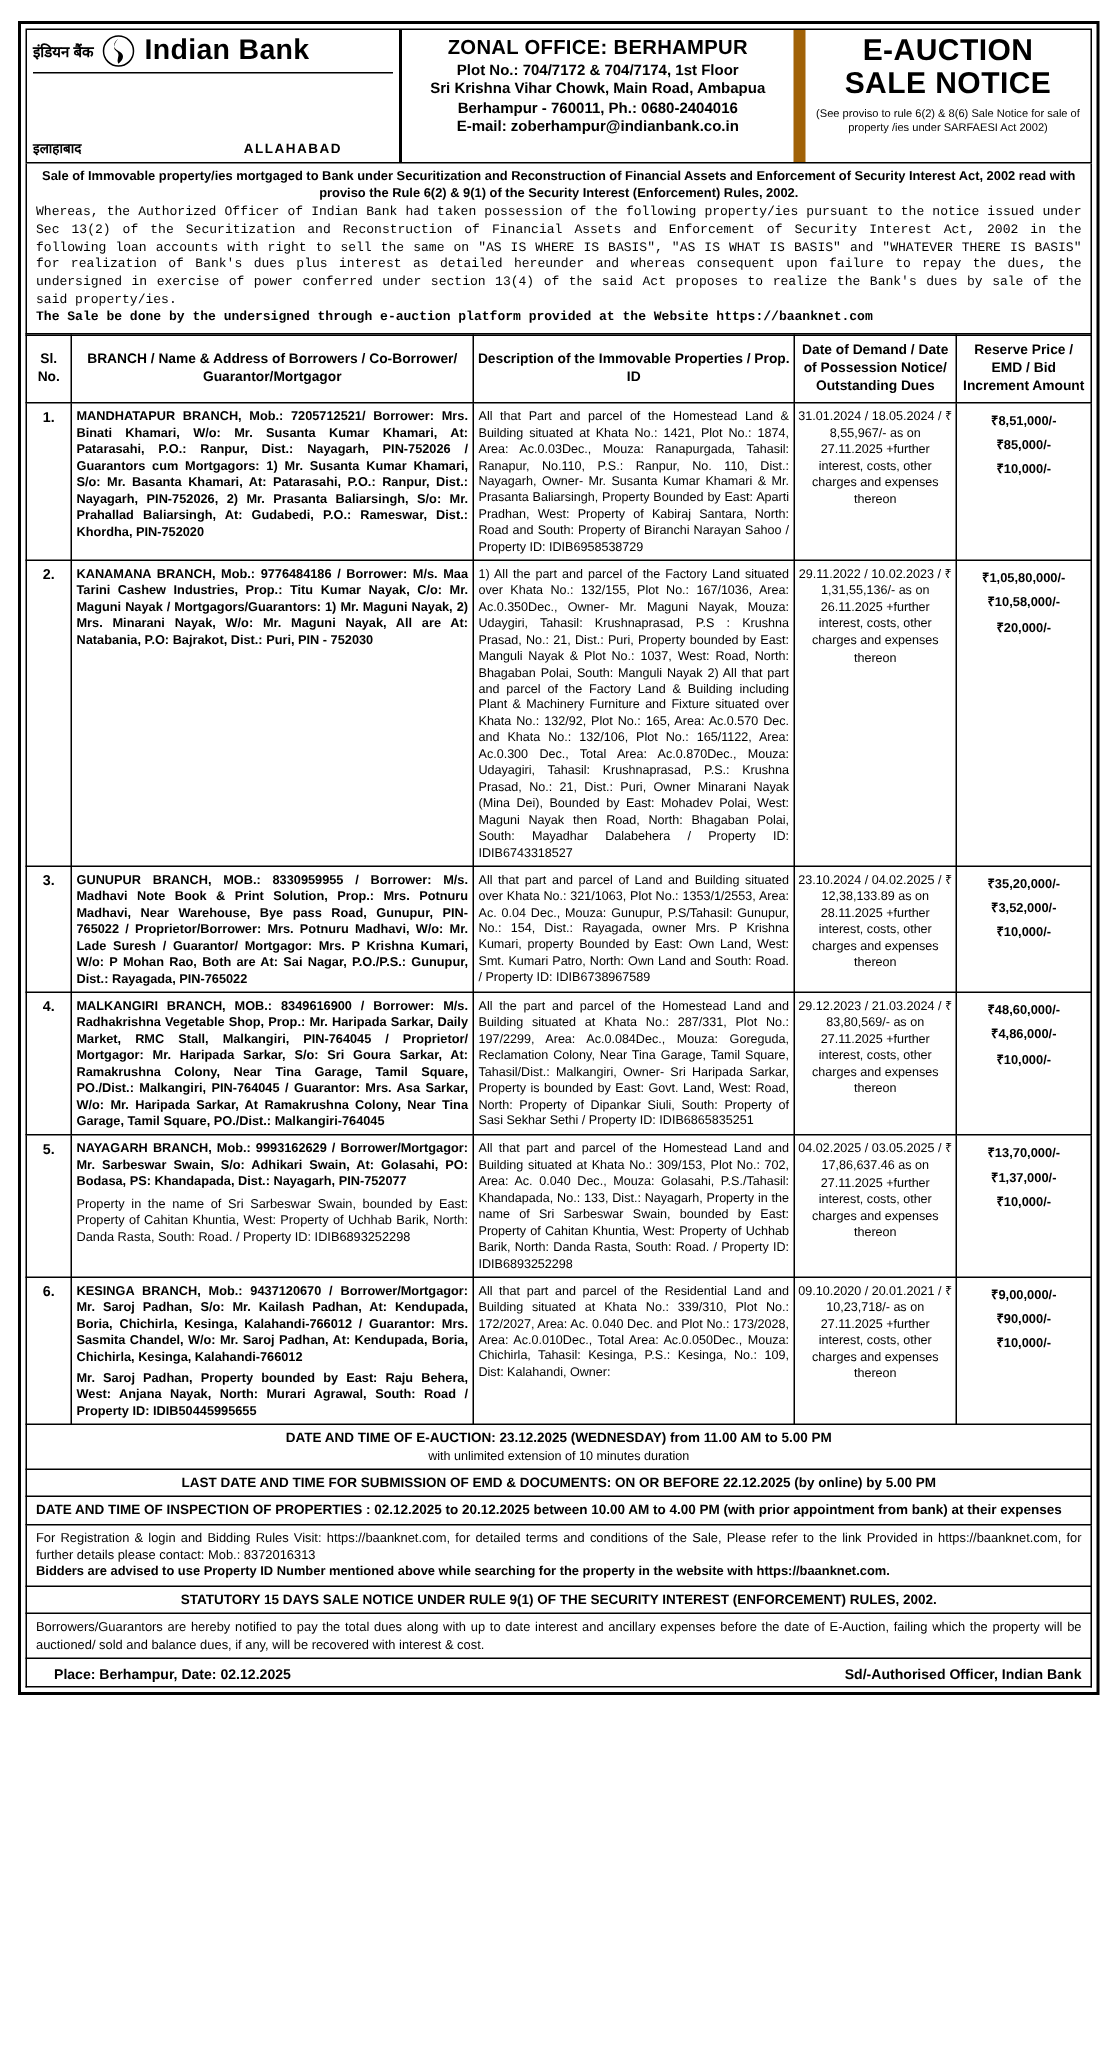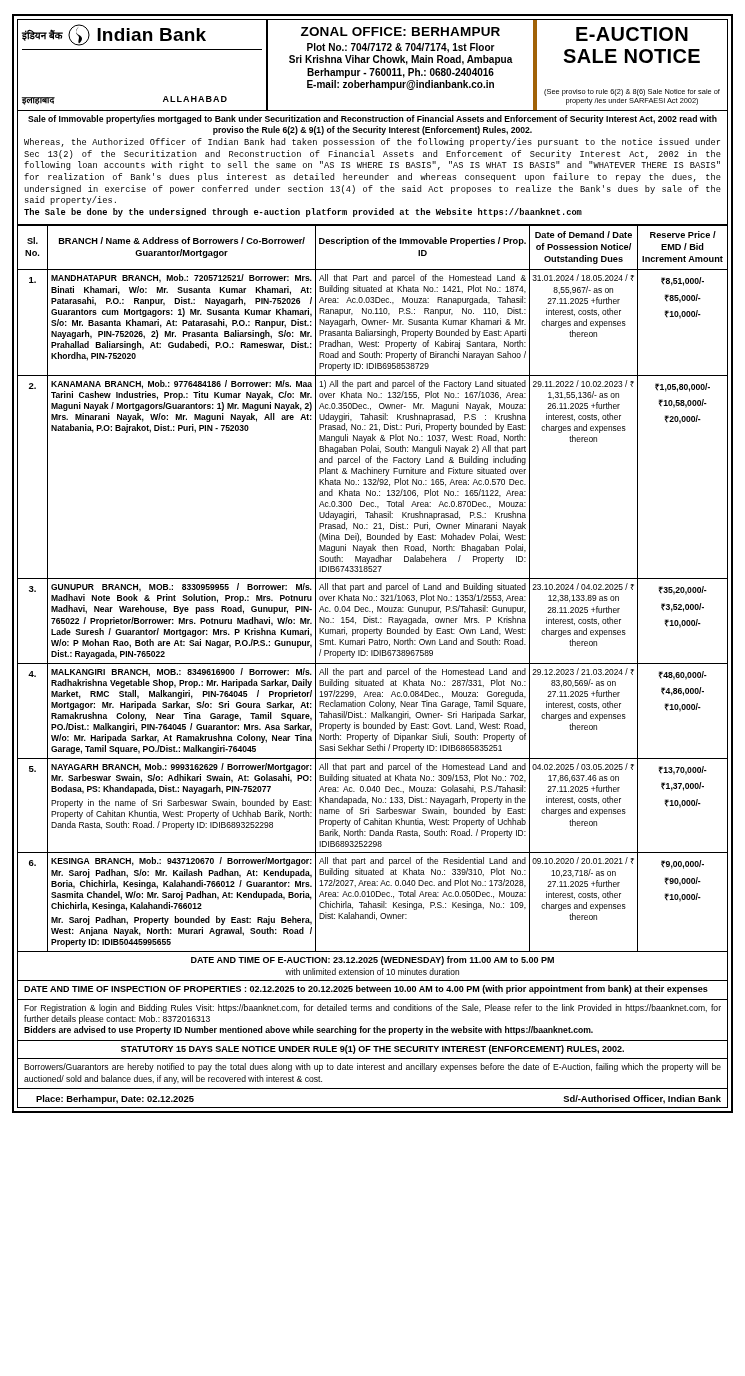--- a/index.html
+++ b/index.html
@@ -55,21 +55,21 @@
     align-items:center;
     justify-content:space-between;
     padding-top:3px;
     font-size:9px;
     font-weight:bold;
   }
   .logo-row2 .alh-hindi { font-size:9px; }
   .logo-row2 .alh-eng { font-size:9px; letter-spacing:1px; padding-right:34px;}
   .hdr-mid {
     flex:1;
-    border-right:4px solid #a16207;
+    border-right:8px solid #a16207;
     padding:4px 6px 4px 6px;
     text-align:center;
     line-height:1.25;
   }
   .hdr-mid .zo {
     font-size:13.5px;
     font-weight:bold;
     letter-spacing:0.2px;
     margin-bottom:1px;
   }
@@ -81,21 +81,21 @@
   }
   .hdr-right .t1 {
     font-size:20px;
     font-weight:bold;
     line-height:1.08;
     letter-spacing:0.3px;
   }
   .hdr-right .t2 {
     font-size:7.4px;
     line-height:1.25;
-    margin-top:20px;
+    margin-top:4px;
   }
   
   .intro {
     border:1px solid #000;
     border-top:none;
     padding:3px 6px 4px 6px;
   }
   .intro .l1 {
     text-align:center;
     font-size:8.6px;
@@ -337,20 +337,21 @@
             <div class="nm">₹10,000/-</div>
           </td>
         </tr>
       </tbody>
     </table>
 
     <div class="frow center b">
       <p>DATE AND TIME OF E-AUCTION: 23.12.2025 (WEDNESDAY) from 11.00 AM to 5.00 PM</p>
       <p class="small">with unlimited extension of 10 minutes duration</p>
     </div>
+    <div class="frow center b">LAST DATE AND TIME FOR SUBMISSION OF EMD &amp; DOCUMENTS: ON OR BEFORE 22.12.2025 (by online) by 5.00 PM</div>
     <div class="frow b">DATE AND TIME OF INSPECTION OF PROPERTIES : 02.12.2025 to 20.12.2025 between 10.00 AM to 4.00 PM (with prior appointment from bank) at their expenses</div>
     <div class="frow just">
       <p>For Registration &amp; login and Bidding Rules Visit: https://baanknet.com, for detailed terms and conditions of the Sale, Please refer to the link Provided in https://baanknet.com, for further details please contact: Mob.: 8372016313</p>
       <p class="bold">Bidders are advised to use Property ID Number mentioned above while searching for the property in the website with https://baanknet.com.</p>
     </div>
     <div class="frow center b">STATUTORY 15 DAYS SALE NOTICE UNDER RULE 9(1) OF THE SECURITY INTEREST (ENFORCEMENT) RULES, 2002.</div>
     <div class="frow just">Borrowers/Guarantors are hereby notified to pay the total dues along with up to date interest and ancillary expenses before the date of E-Auction, failing which the property will be auctioned/ sold and balance dues, if any, will be recovered with interest &amp; cost.</div>
     <div class="sig">
       <span>Place: Berhampur, Date: 02.12.2025</span>
       <span>Sd/-Authorised Officer, Indian Bank</span>

